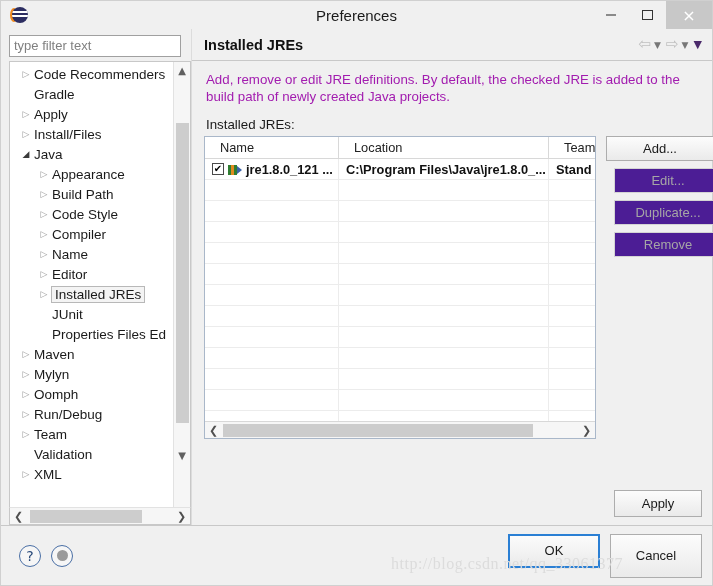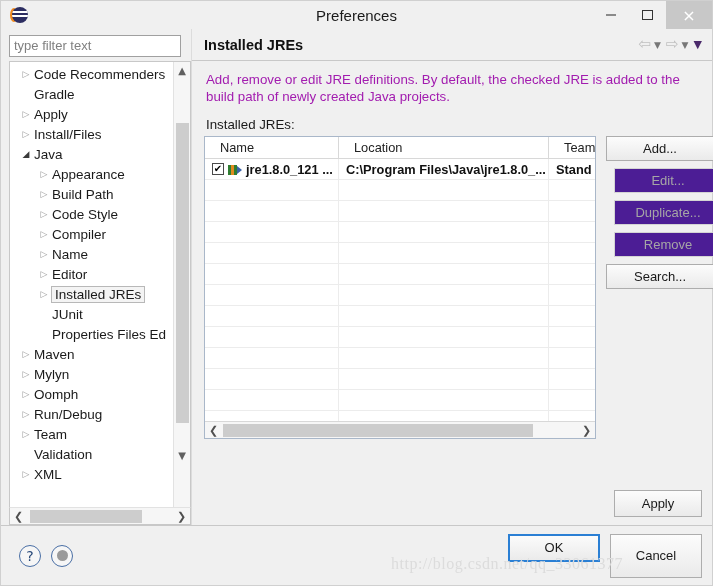--- a/index.html
+++ b/index.html
@@ -428,21 +428,21 @@
     width: 11px; height: 11px;
     border-radius: 50%;
     background: #9a9a9a;
   }
   #footer-buttons {
     margin-left: auto;
     display: flex;
     gap: 10px;
   }
   .btn.ok {
-    width: 92px; height: 28px;
+    width: 92px; height: 34px;
     border: 1px solid #2a7fd4;
     outline: 1px solid #2a7fd4;
     outline-offset: -2px;
   }
   .btn.cancel { width: 92px; height: 44px; }
   #watermark {
     position: absolute;
     left: 390px;
     top: 29px;
     font-family: "Liberation Serif", serif;
@@ -690,21 +690,20 @@
             <div style="flex:1 1 auto"></div>
             <div class="hsb-arrow">❯</div>
           </div>
         </div>
 
         <div id="side-buttons">
             <div class="btn side">Add...</div>
             <div class="btn side disabled">Edit...</div>
             <div class="btn side disabled">Duplicate...</div>
             <div class="btn side disabled">Remove</div>
-            <div class="btn side">Search...</div>
           </div>
       </div>
 
       <div id="apply-area">
         <div class="btn apply">Apply</div>
       </div>
     </div>
   </div>
 
   <div id="footer">

